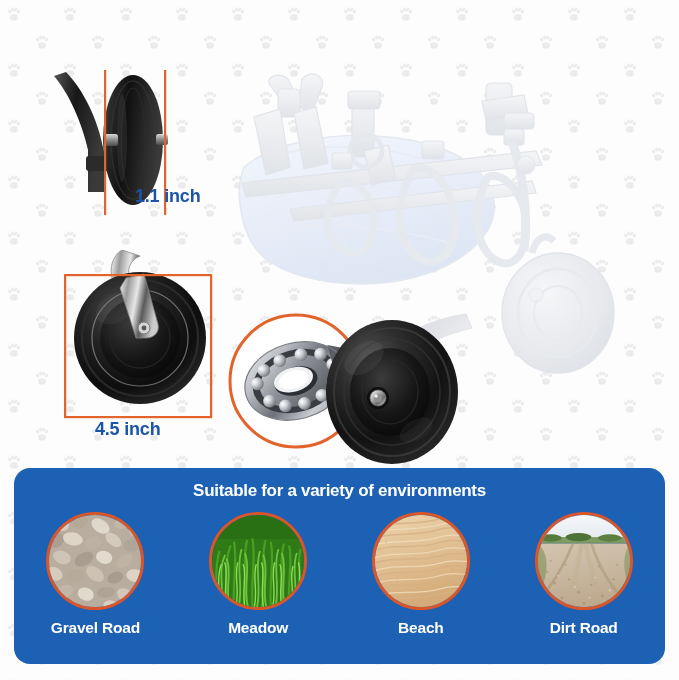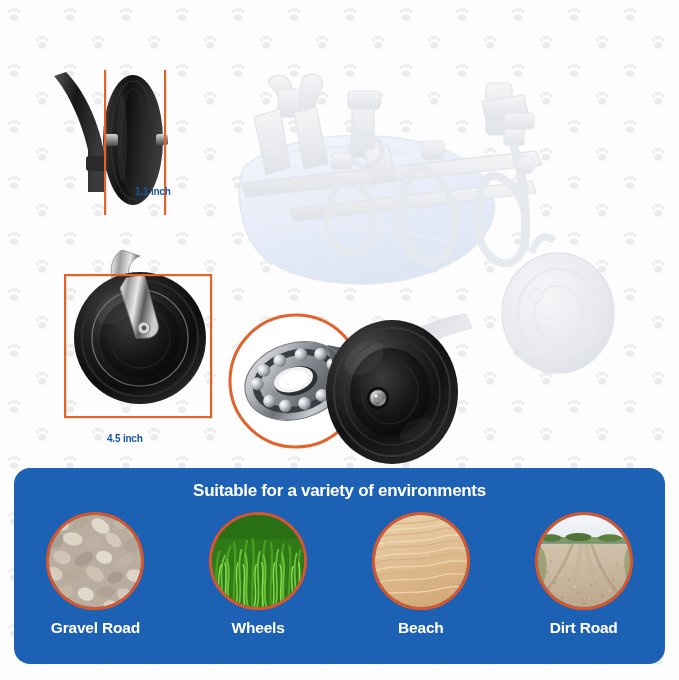--- a/index.html
+++ b/index.html
@@ -58,29 +58,29 @@
     position: absolute;
     left: 48px;
     top: 70px;
     width: 170px;
     height: 145px;
     z-index: 4;
   }
 
   .label-blue {
     position: absolute;
-    font-size: 10px;
+    font-size: 18px;
     font-weight: bold;
     color: #1b55a8;
     letter-spacing: -0.2px;
     z-index: 6;
     white-space: nowrap;
   }
   .label-1 { left: 135px; top: 186px; }
-  .label-2 { left: 95px;  top: 433px; margin-left: 12px; }
+  .label-2 { left: 95px;  top: 419px; }
 
   
   .wheel-front-wrap {
     position: absolute;
     left: 60px;
     top: 250px;
     width: 170px;
     height: 175px;
     z-index: 4;
   }
@@ -501,21 +501,21 @@
               <path d="M86 100 C 90 84, 84 68, 88 56"></path>
               <path d="M36 100 C 32 84, 38 66, 34 54"></path>
               <path d="M56 100 C 52 82, 58 64, 54 52"></path>
               <path d="M76 100 C 72 84, 78 66, 74 54"></path>
               <path d="M96 100 C 92 82, 98 64, 94 52"></path>
               <path d="M16 100 C 12 82, 18 64, 14 52"></path>
             </g>
             <rect x="0" y="0" width="100" height="26" fill="#1f5f10" opacity="0.35"></rect>
           </svg>
         </div>
-        <div class="env-label">Wheels</div>
+        <div class="env-label">Meadow</div>
       </div>
 
       <div class="env-item">
         <div class="env-circle">
           <svg viewBox="0 0 100 100">
             <defs>
               <linearGradient id="sandG" x1="0" y1="0" x2="0.3" y2="1">
                 <stop offset="0%" stop-color="#ecd3ab"></stop>
                 <stop offset="45%" stop-color="#e2c296"></stop>
                 <stop offset="100%" stop-color="#d4ab79"></stop>

